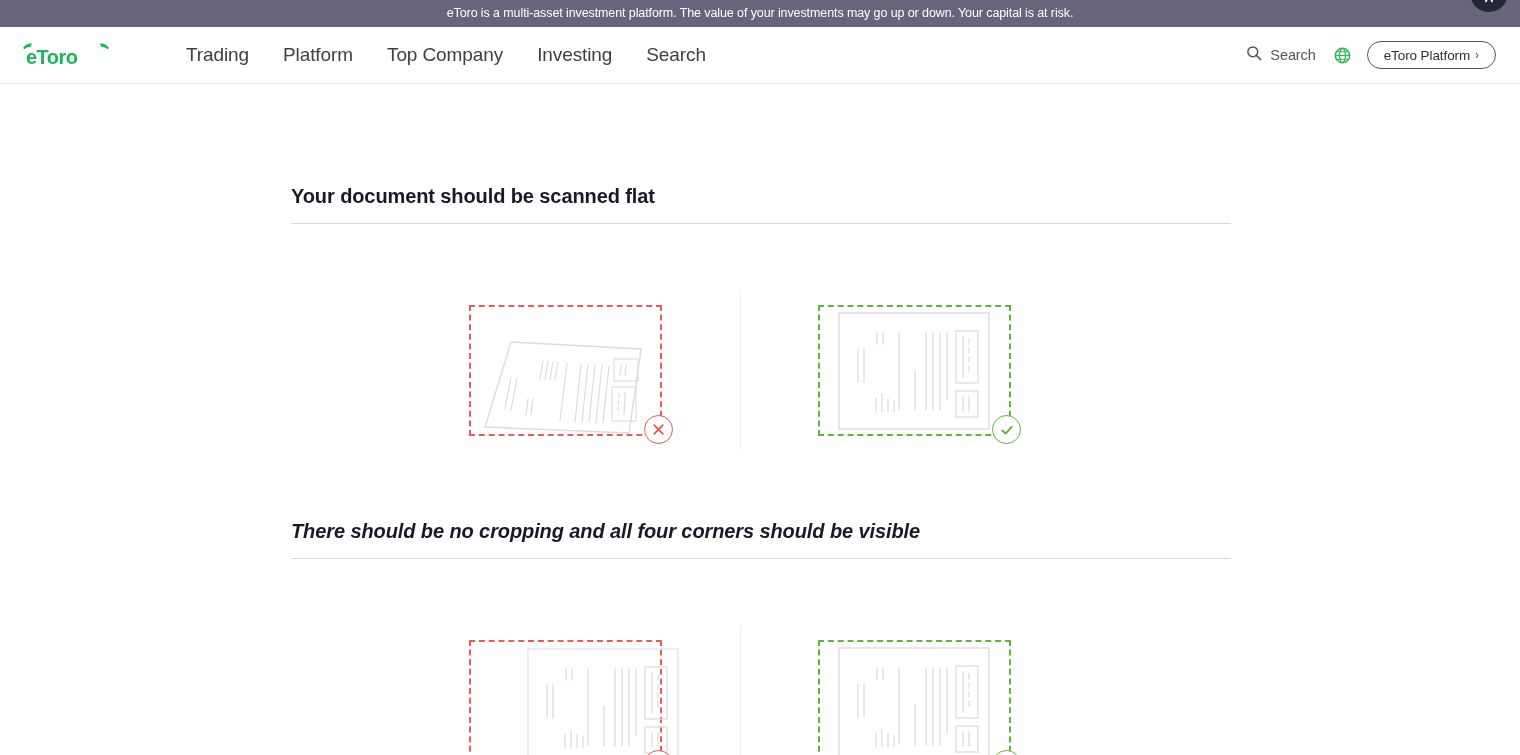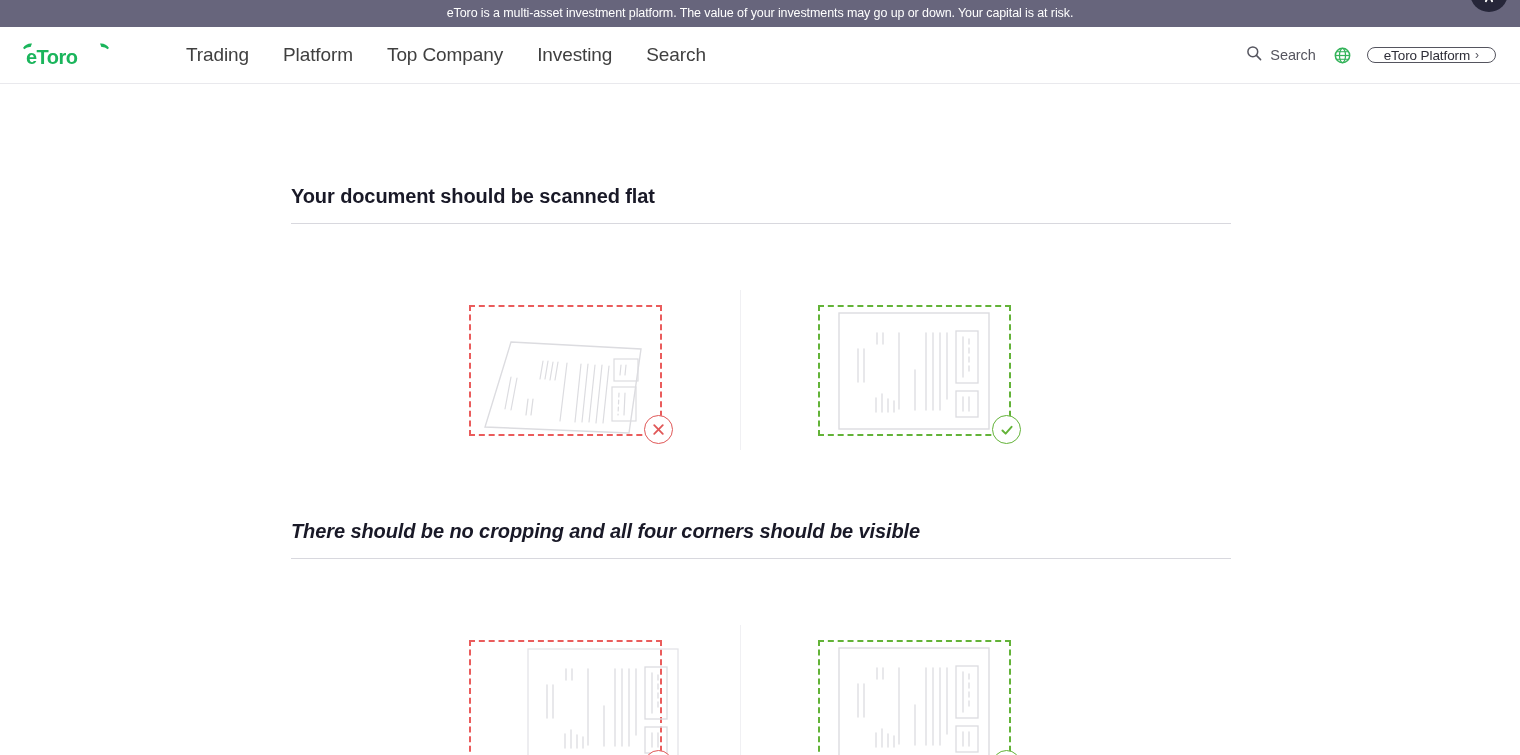--- a/index.html
+++ b/index.html
@@ -49,21 +49,21 @@
     display:flex; align-items:center; gap:8px;
     cursor:pointer; padding:4px 6px;
   }
   .search-label{ font-size:14.5px; color:#55555f; letter-spacing:-0.1px; }
   .globe-btn{
     margin-left:12px; margin-right:16px;
     cursor:pointer; display:flex; align-items:center;
   }
   .platform-btn{
     border:1px solid #55555f; border-radius:20px;
-    height:16px; padding:0 16px;
+    height:28px; padding:0 16px;
     display:flex; align-items:center;
     font-size:13.5px; color:#2e2e38;
     cursor:pointer; white-space:nowrap;
     letter-spacing:-0.1px; background:#fff;
   }
   .platform-btn .chev{ margin-left:5px; font-size:12px; color:#55555f; }
 
   
   .content{ padding:0; position:relative; }
 

